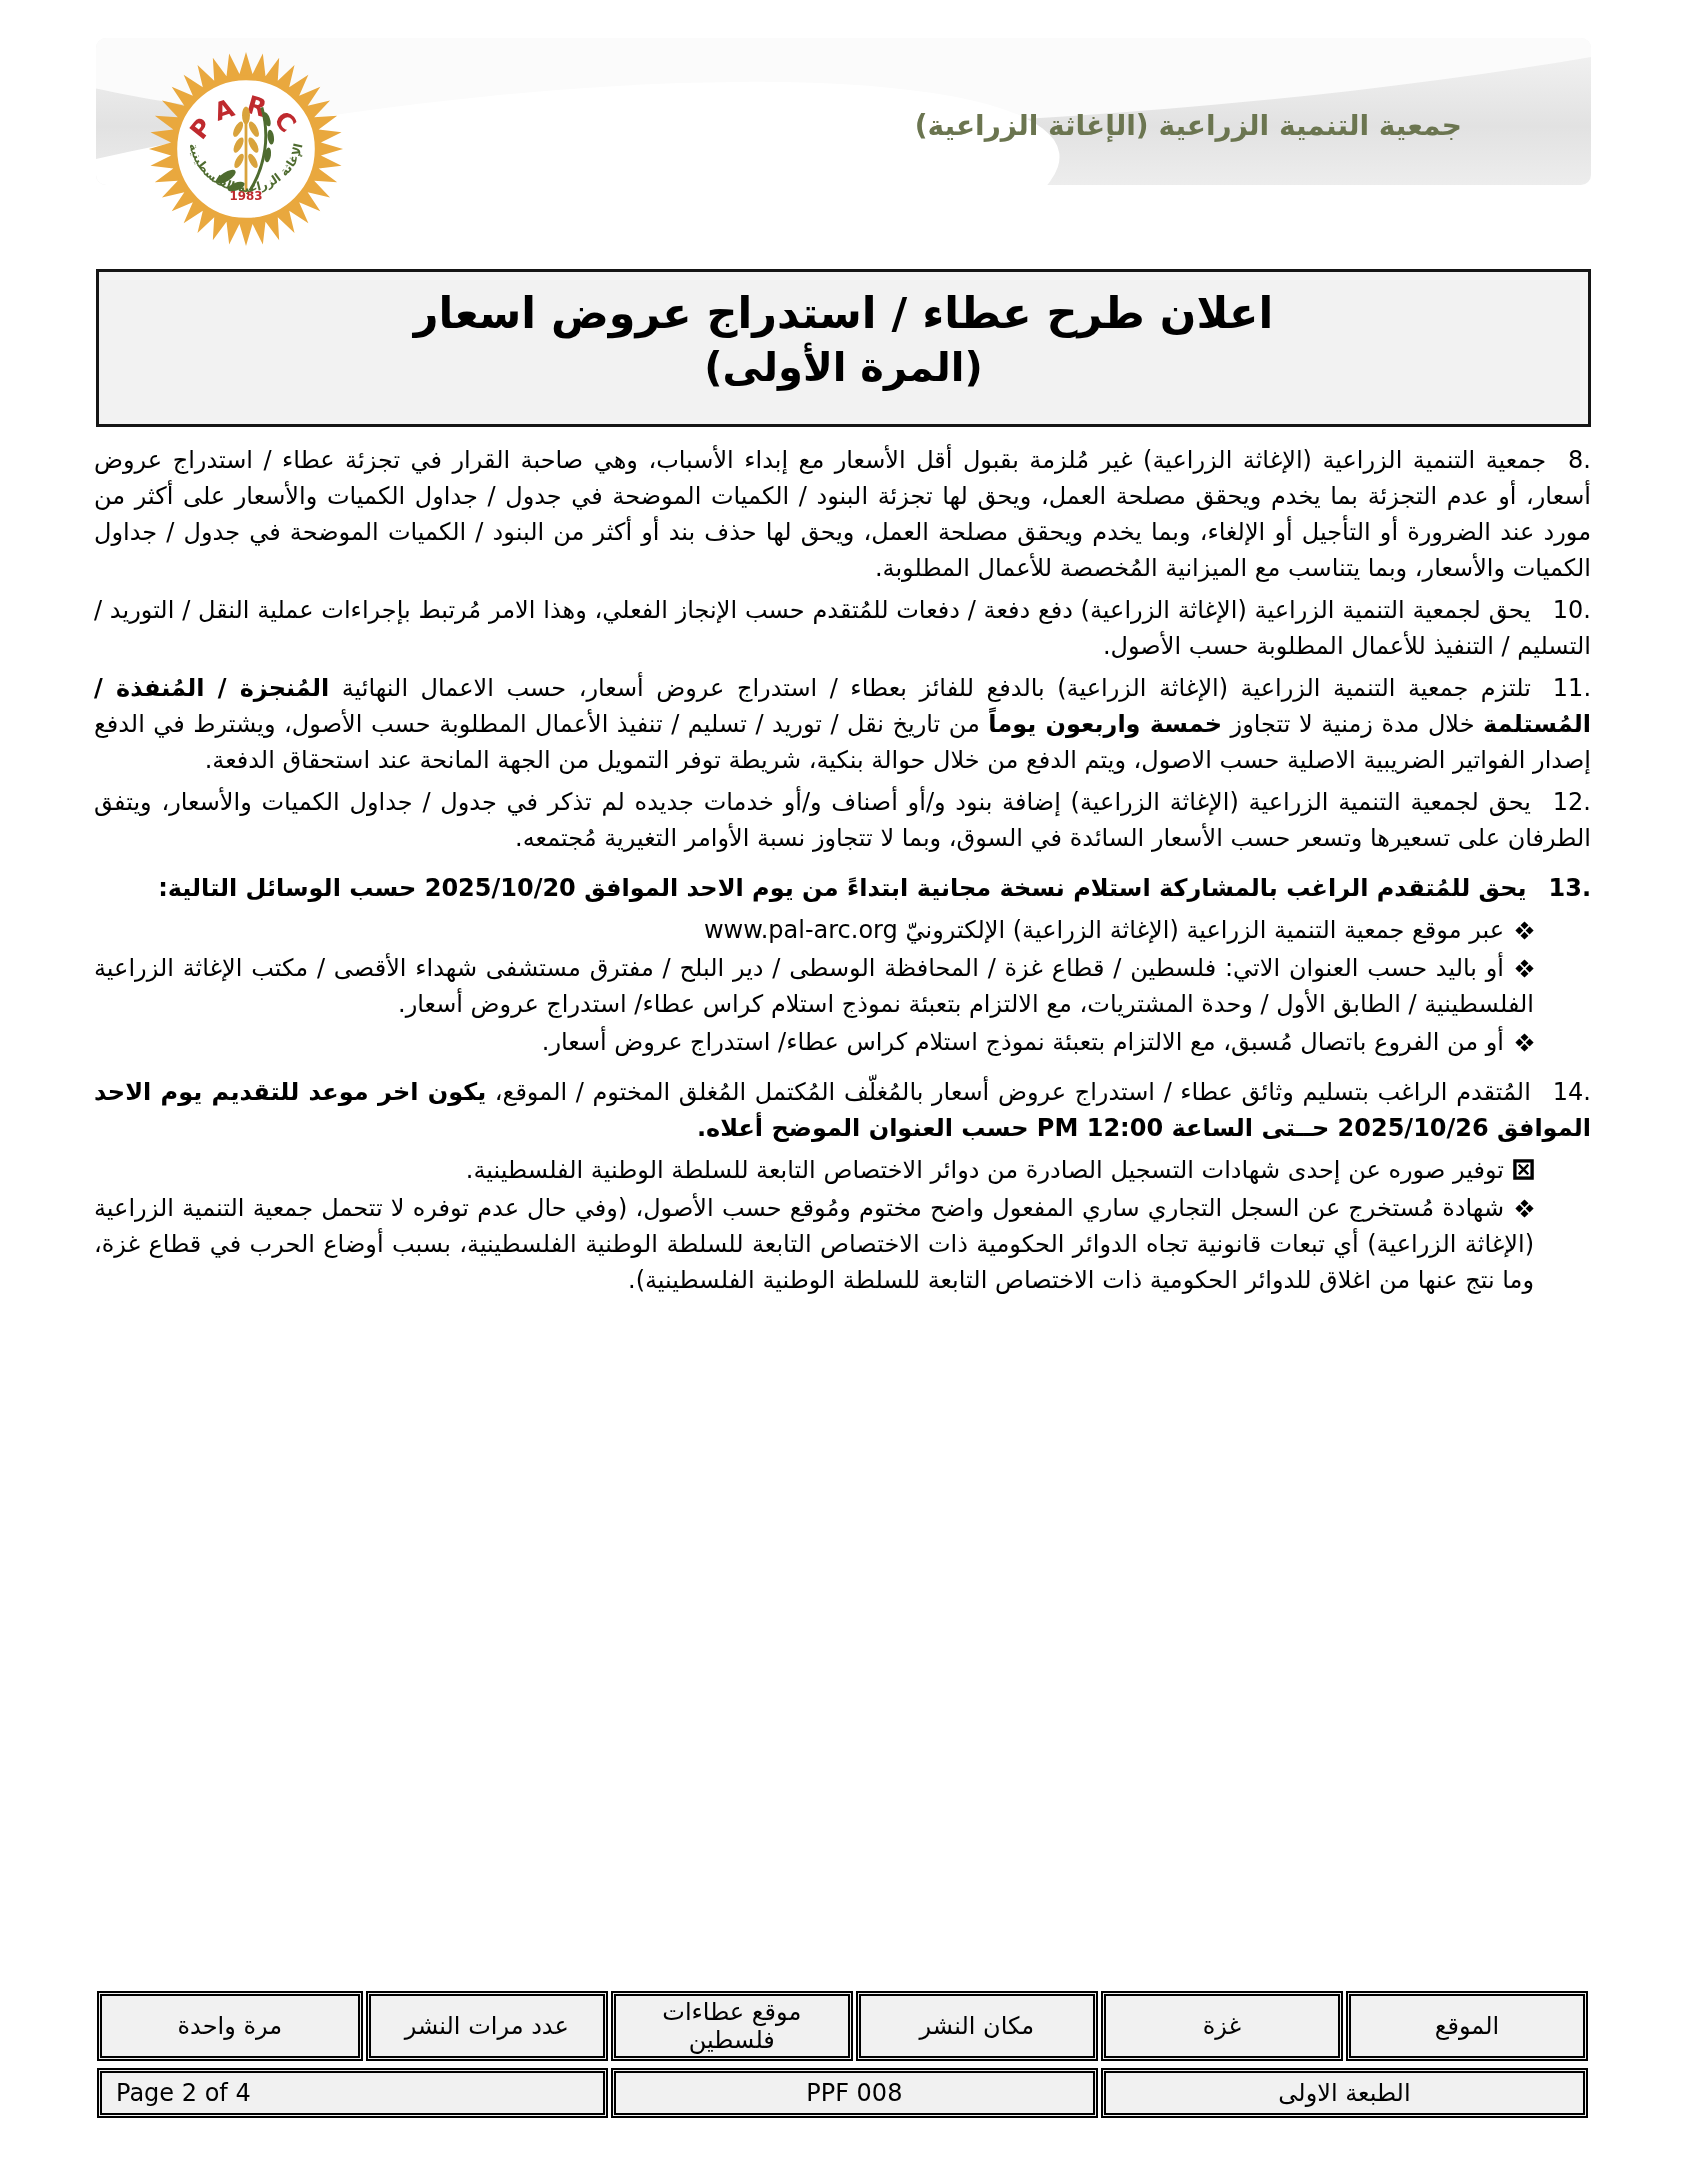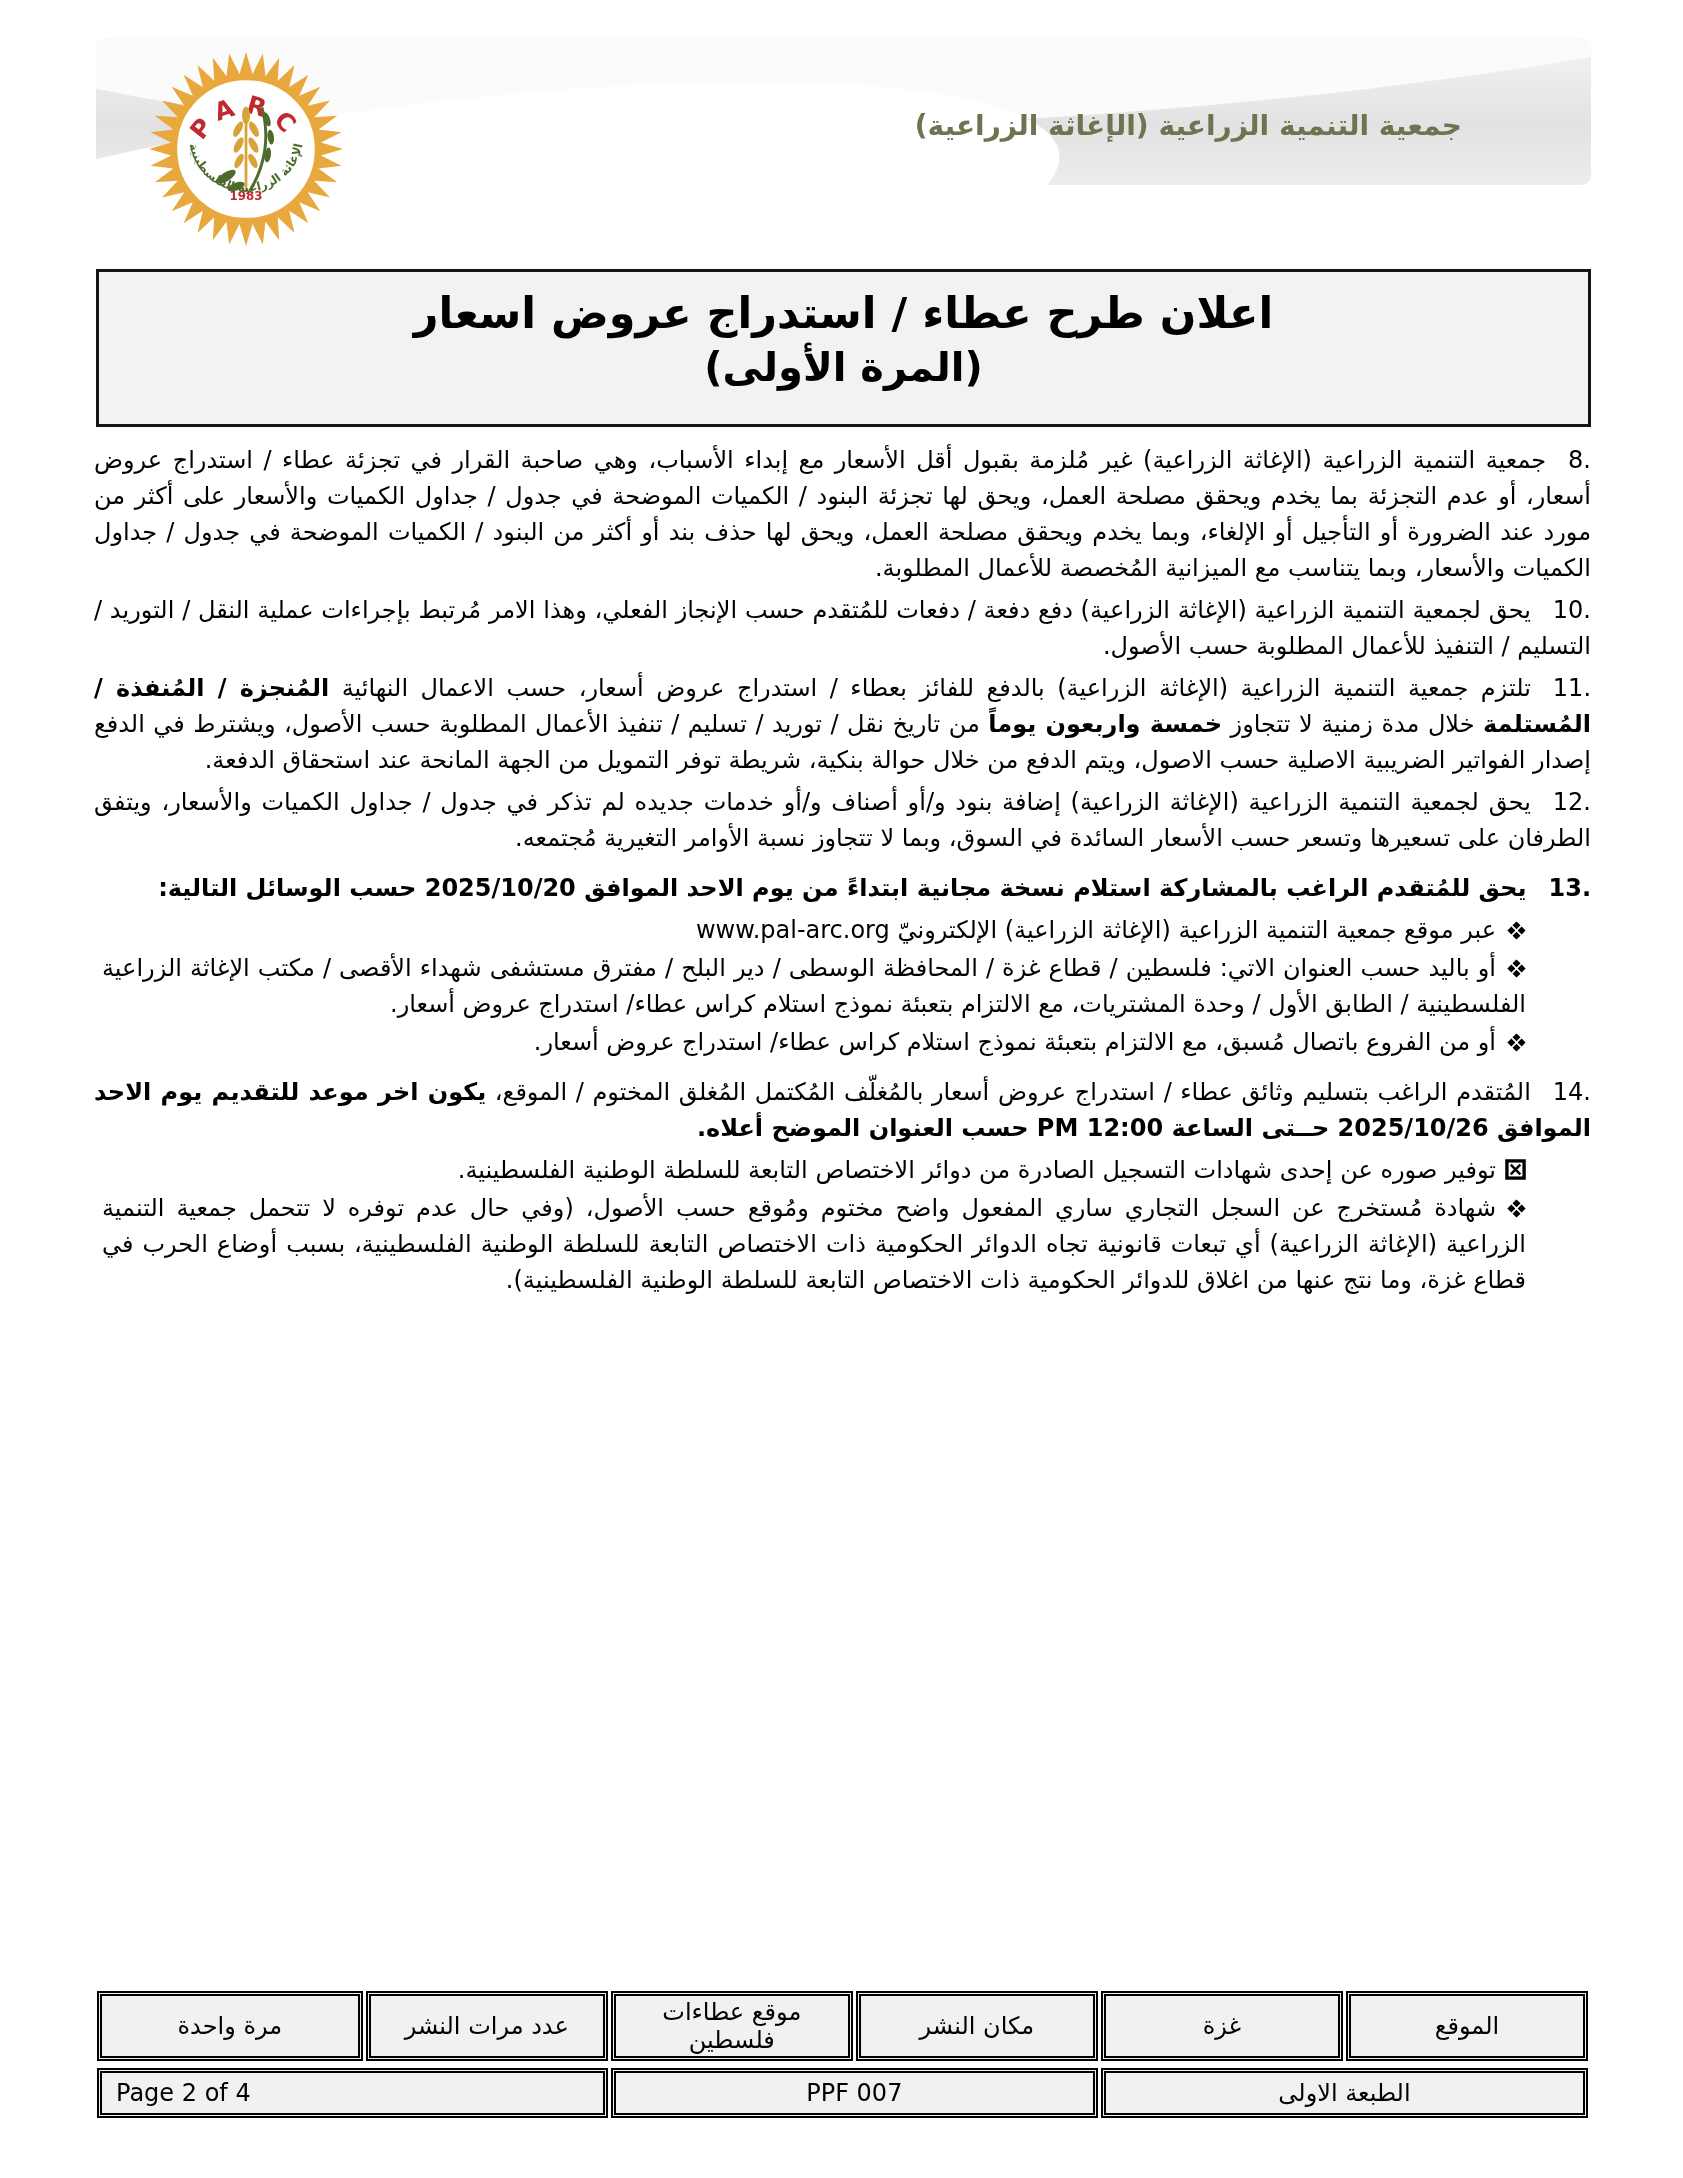--- a/index.html
+++ b/index.html
@@ -43,21 +43,21 @@
   .content {
     position:absolute; left:94px; top:442px; width:1497px; height:1540px;
     direction:rtl; text-align:justify; font-size:24px; line-height:36px;
     overflow:hidden;
   }
   .li { margin-bottom:6px; }
   .li.sp { margin-top:14px; }
   .num { unicode-bidi:embed; }
   .tab { display:inline-block; width:22px; }
   .b { font-weight:bold; }
-  .bullet { padding-right:57px; margin:2px 8px; }
+  .bullet { padding-right:57px; margin:2px 0; }
   .marker { display:inline-block; width:30px; }
   .marker svg { vertical-align:-2px; }
   
   .footer-table {
     position:absolute; left:94px; top:1984px; width:1497px;
     border-collapse:separate; border-spacing:3px 7px; direction:rtl;
     font-size:24px;
   }
   .footer-table td {
     border:5px double #000; background:#f1f1f1; height:50px;
@@ -155,18 +155,18 @@
       <tr>
     <td>الموقع</td>
     <td>غزة</td>
     <td>مكان النشر</td>
     <td>موقع عطاءات فلسطين</td>
     <td>عدد مرات النشر</td>
     <td>مرة واحدة</td>
   </tr>
   <tr>
     <td colspan="2">الطبعة الاولى</td>
-    <td colspan="2">PPF 007</td>
+    <td colspan="2">PPF 008</td>
     <td colspan="2" class="ltr">Page 2 of 4</td>
   </tr>
 </tbody>
   </table>
 
 
 </body></html>

